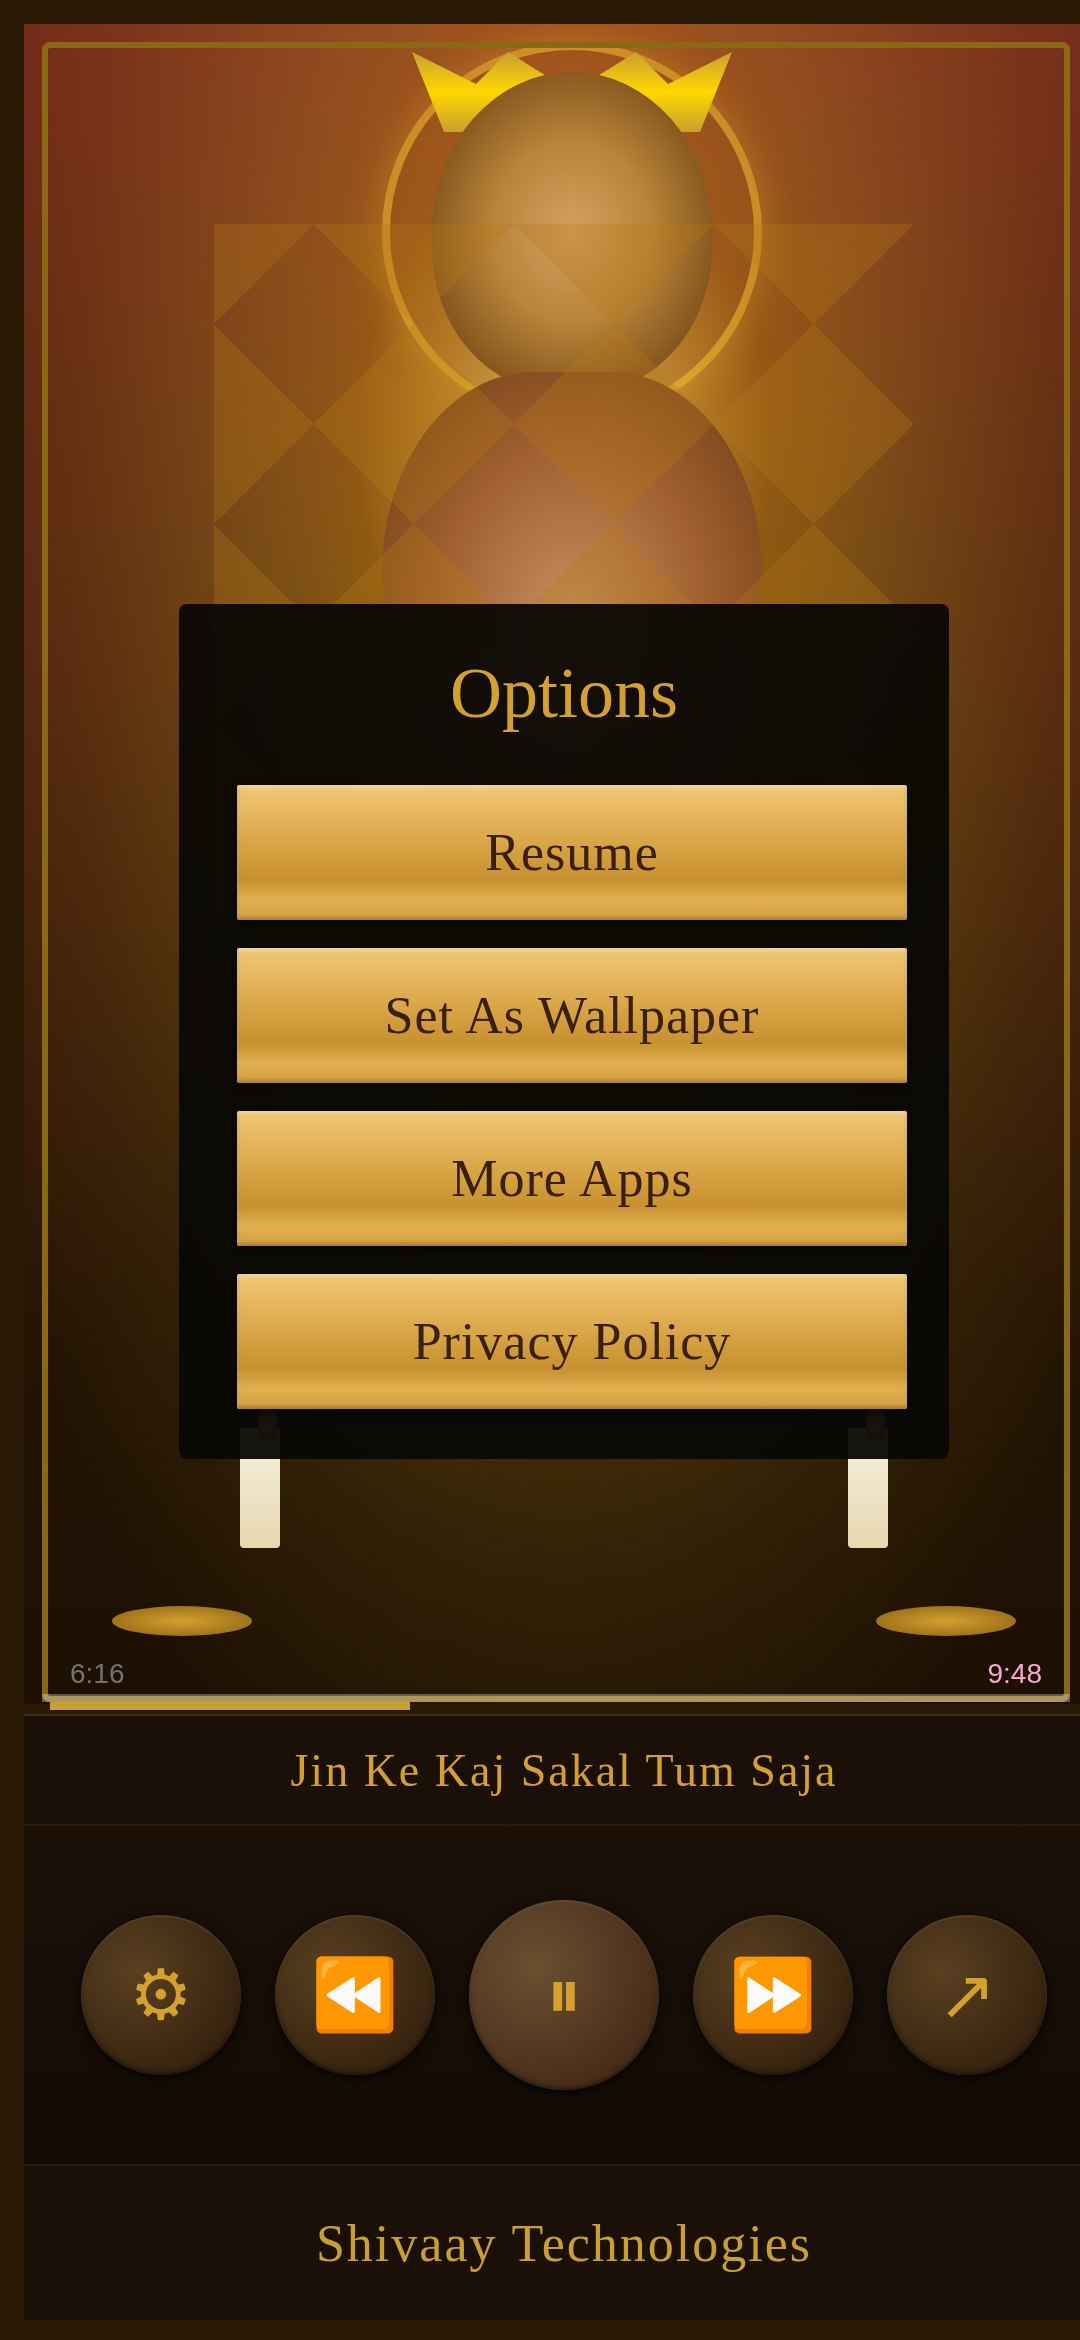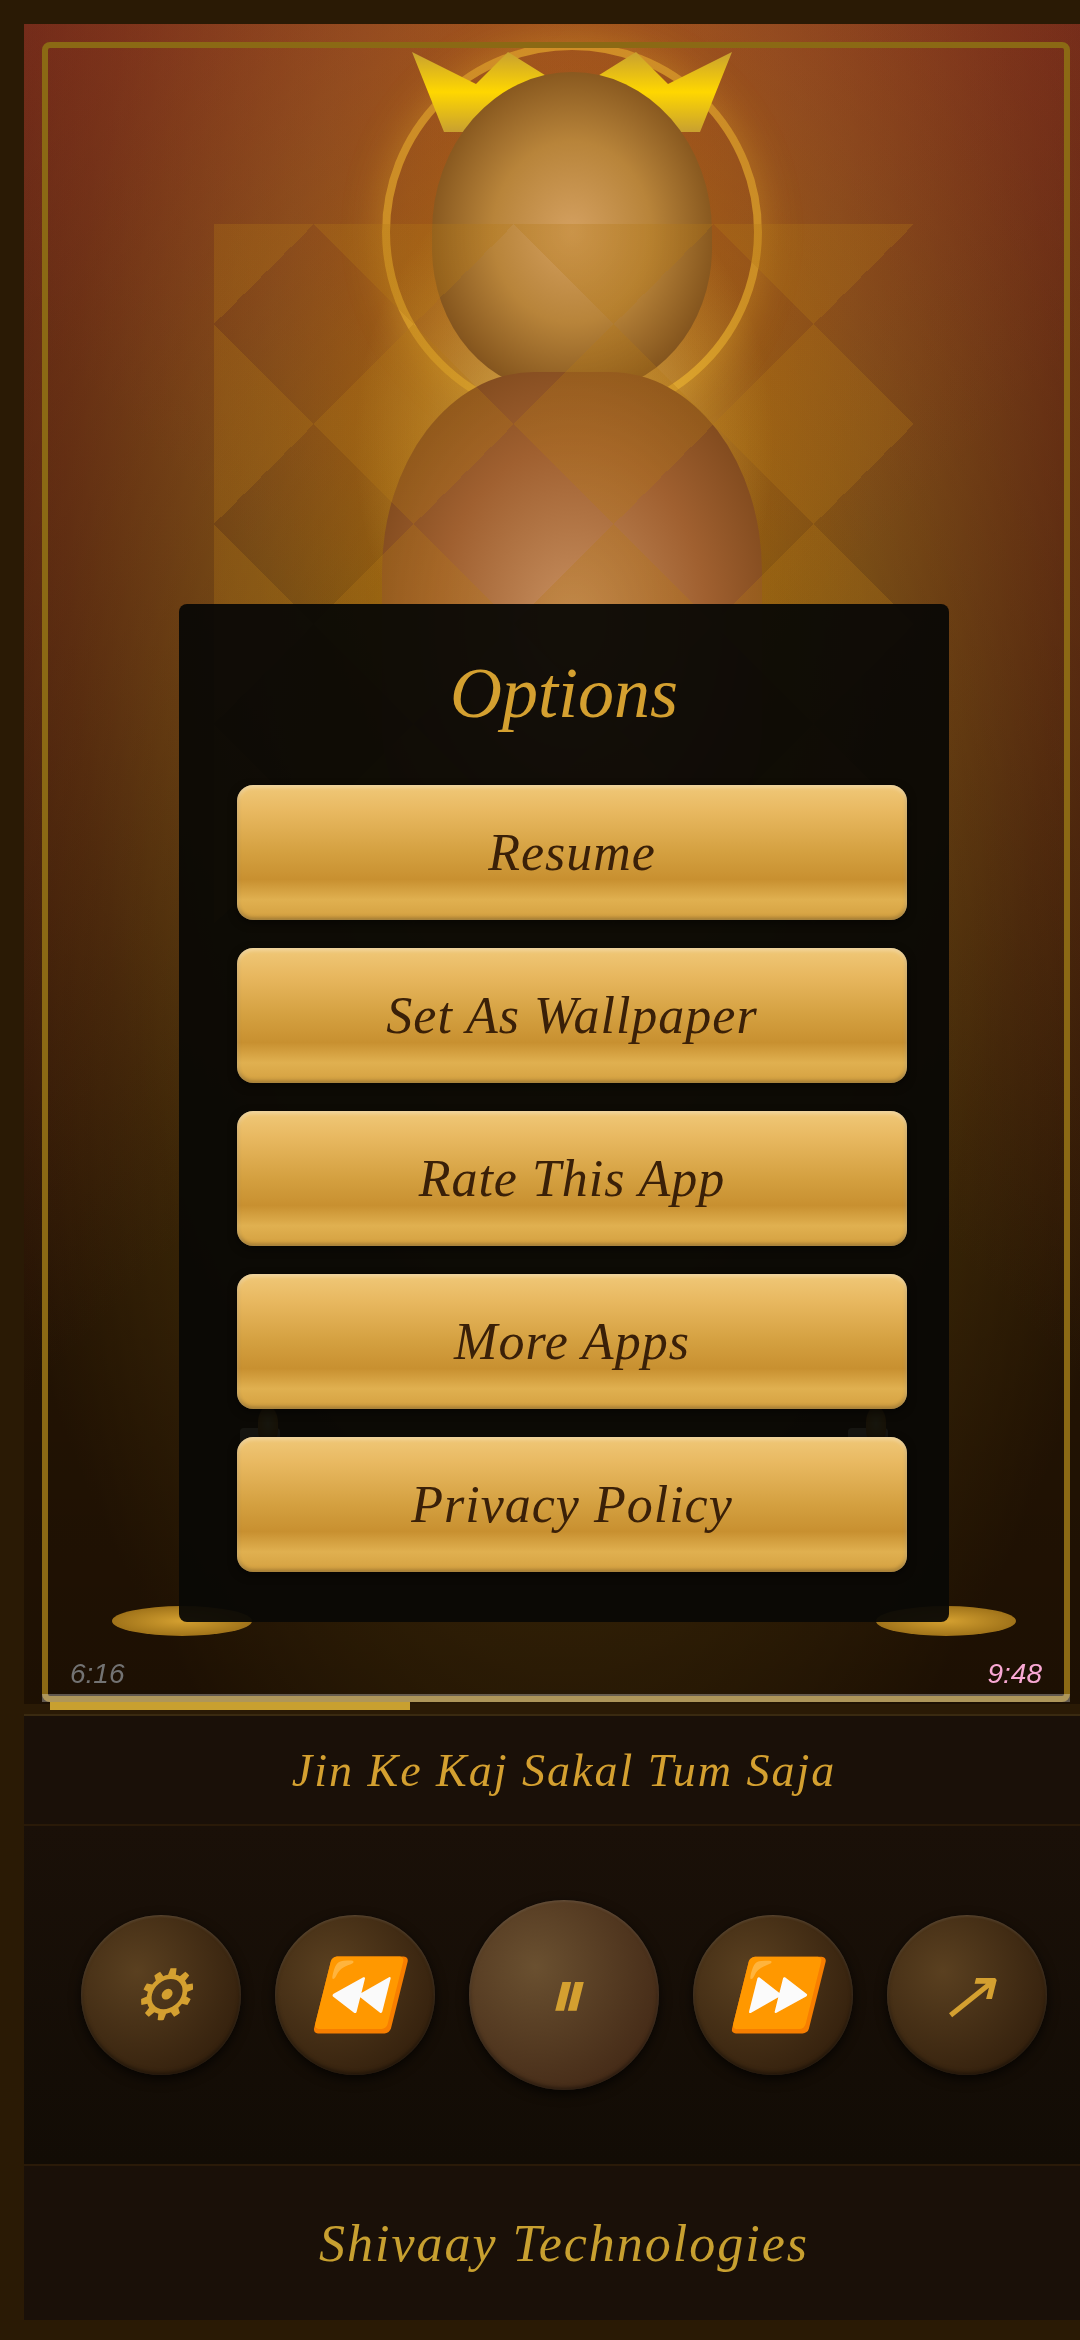--- a/index.html
+++ b/index.html
@@ -1,20 +1,19 @@
 <!DOCTYPE html>
 <html><head>
   <meta charset="utf-8">
   <meta name="viewport" content="width=device-width, initial-scale=1">
   <style>
     * {
       margin: 8px;
       padding: 0;
       box-sizing: border-box;
-      font-style: italic;
     }
 
     body {
       width: 1080px;
       height: 2340px;
       overflow: hidden;
       font-family: Georgia, 'Times New Roman', serif;
       background: #2a1a05;
       position: relative;
     }
@@ -187,21 +186,21 @@
     .option-button {
       display: block;
       width: 100%;
       padding: 38px 20px;
       margin-bottom: 28px;
       font-size: 52px;
       font-family: Georgia, serif;
       font-weight: normal;
       text-align: center;
       border: none;
-      border-radius: 16px;
+      border-radius: 2px;
       cursor: pointer;
       color: #3a2008;
       background: linear-gradient(to bottom, 
         #f0c878 0%, 
         #e8b860 20%, 
         #d4a040 50%, 
         #c89030 70%, 
         #e0b050 85%,
         #d4a040 100%);
       box-shadow: 
@@ -371,21 +370,20 @@
 
 <div class="progress-bar-container">
   <div class="progress-bar-fill"></div>
 </div>
 
 <div class="options-overlay">
   <div class="options-title">Options</div>
 
   <button class="option-button">Resume</button>
   <button class="option-button">Set As Wallpaper</button>
-  <button class="option-button">Rate This App</button>
   <button class="option-button">More Apps</button>
   <button class="option-button">Privacy Policy</button>
 </div>
 
 <div class="track-info-bar">
   <span class="track-title">Jin Ke Kaj Sakal Tum Saja</span>
 </div>
 
 <div class="controls-bar">
   <button class="control-btn">

